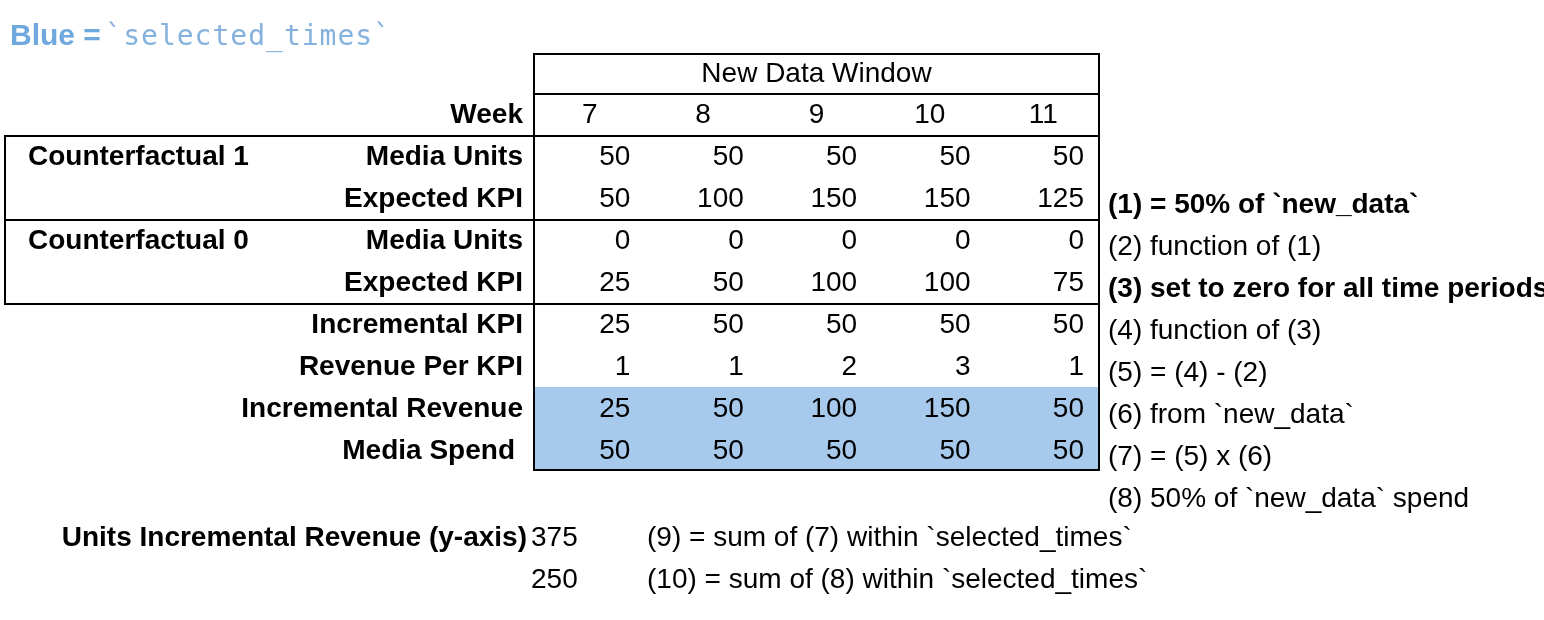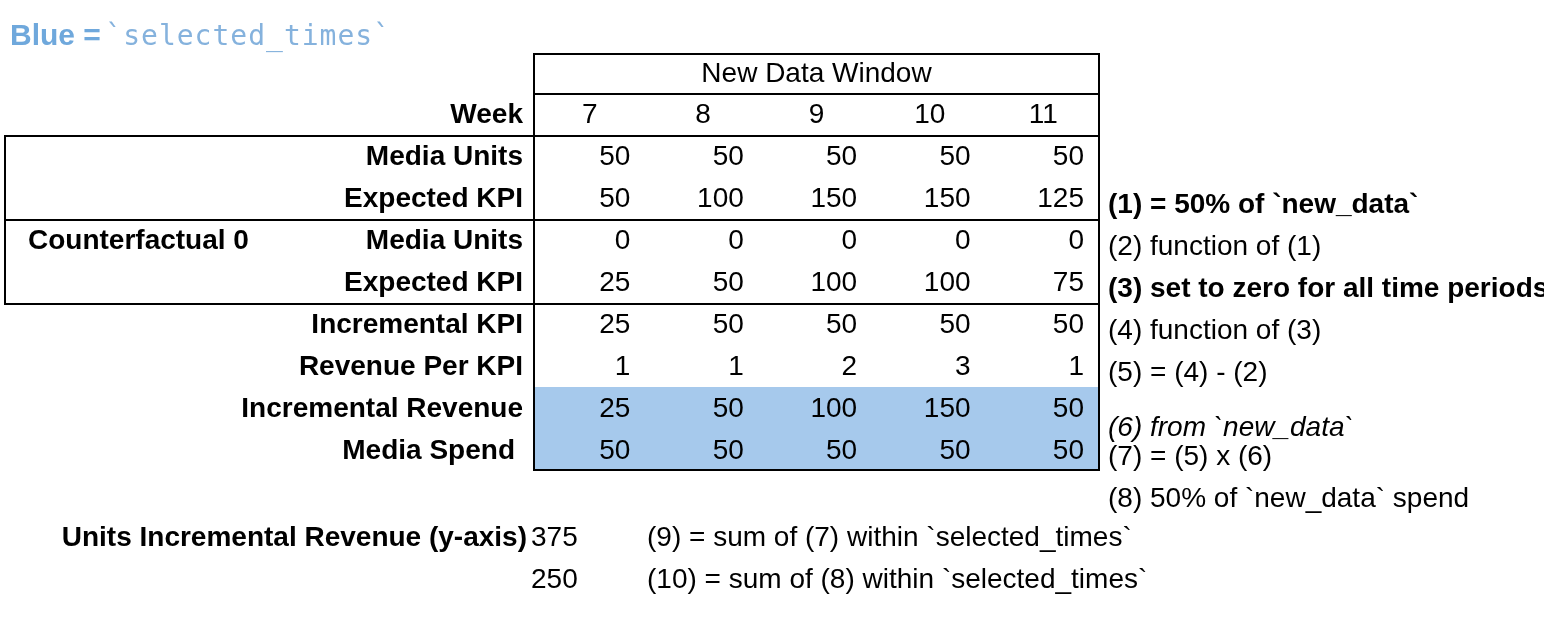--- a/index.html
+++ b/index.html
@@ -49,20 +49,21 @@
   <div class="highlight-rect" id="highlight-rect" style="top: 387px; height: 84px; background: rgb(166, 201, 236);"></div>
 
   <div class="data-box"></div>
   <div class="hline hl1"></div>
   <div class="hline hl2"></div>
   <div class="hline hl3"></div>
   <div class="hline hl4"></div>
 
   <div class="group-box gb1"></div>
   <div class="group-box gb2"></div>
+  <div class="cell group-label" style="left:28px;top:135px;">Counterfactual 1</div>
   <div class="cell group-label" style="left:28px;top:219px;">Counterfactual 0</div>
 
   <div class="header-title">New Data Window</div>
   <div class="cell week-label">Week</div>
 
   <div id="grid">
       <div class="cell week-num" style="left: 533px; top: 93px; width: 113.4px;">7</div>
       <div class="cell week-num" style="left: 646.4px; top: 93px; width: 113.4px;">8</div>
       <div class="cell week-num" style="left: 759.8px; top: 93px; width: 113.4px;">9</div>
       <div class="cell week-num" style="left: 873.2px; top: 93px; width: 113.4px;">10</div>
@@ -101,21 +102,21 @@
       <div class="cell num" style="left: 759.8px; top: 303px; width: 113.4px;">50</div>
       <div class="cell num" style="left: 873.2px; top: 303px; width: 113.4px;">50</div>
       <div class="cell num" style="left: 986.6px; top: 303px; width: 113.4px;">50</div>
       <div class="cell annot" style="left: 1108px; top: 303px;">(5) = (4) - (2)</div>
       <div class="cell row-label" style="left: 100px; width: 423px; top: 345px;">Revenue Per KPI</div>
       <div class="cell num" style="left: 533px; top: 345px; width: 113.4px;">1</div>
       <div class="cell num" style="left: 646.4px; top: 345px; width: 113.4px;">1</div>
       <div class="cell num" style="left: 759.8px; top: 345px; width: 113.4px;">2</div>
       <div class="cell num" style="left: 873.2px; top: 345px; width: 113.4px;">3</div>
       <div class="cell num" style="left: 986.6px; top: 345px; width: 113.4px;">1</div>
-      <div class="cell annot" style="left: 1108px; top: 358px; font-style: italic;">(6) from `new_data`</div>
+      <div class="cell annot" style="left: 1108px; top: 345px;">(6) from `new_data`</div>
       <div class="cell row-label" style="left: 100px; width: 423px; top: 387px;">Incremental Revenue</div>
       <div class="cell num" style="left: 533px; top: 387px; width: 113.4px;">25</div>
       <div class="cell num" style="left: 646.4px; top: 387px; width: 113.4px;">50</div>
       <div class="cell num" style="left: 759.8px; top: 387px; width: 113.4px;">100</div>
       <div class="cell num" style="left: 873.2px; top: 387px; width: 113.4px;">150</div>
       <div class="cell num" style="left: 986.6px; top: 387px; width: 113.4px;">50</div>
       <div class="cell annot" style="left: 1108px; top: 387px;">(7) = (5) x (6)</div>
       <div class="cell row-label" style="left: 92px; width: 423px; top: 429px;">Media Spend</div>
       <div class="cell num" style="left: 533px; top: 429px; width: 113.4px;">50</div>
       <div class="cell num" style="left: 646.4px; top: 429px; width: 113.4px;">50</div>

